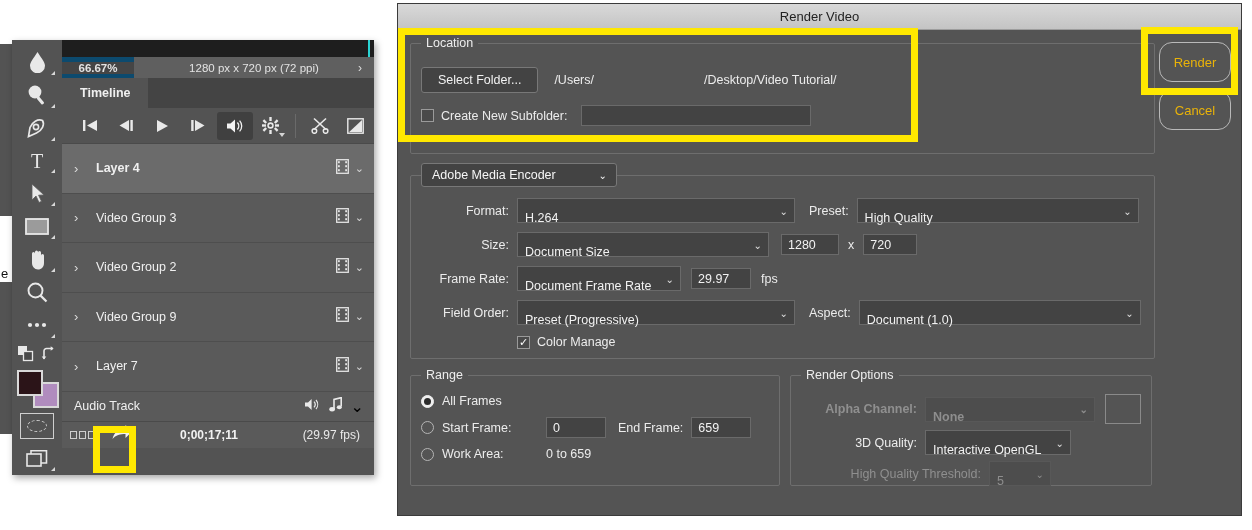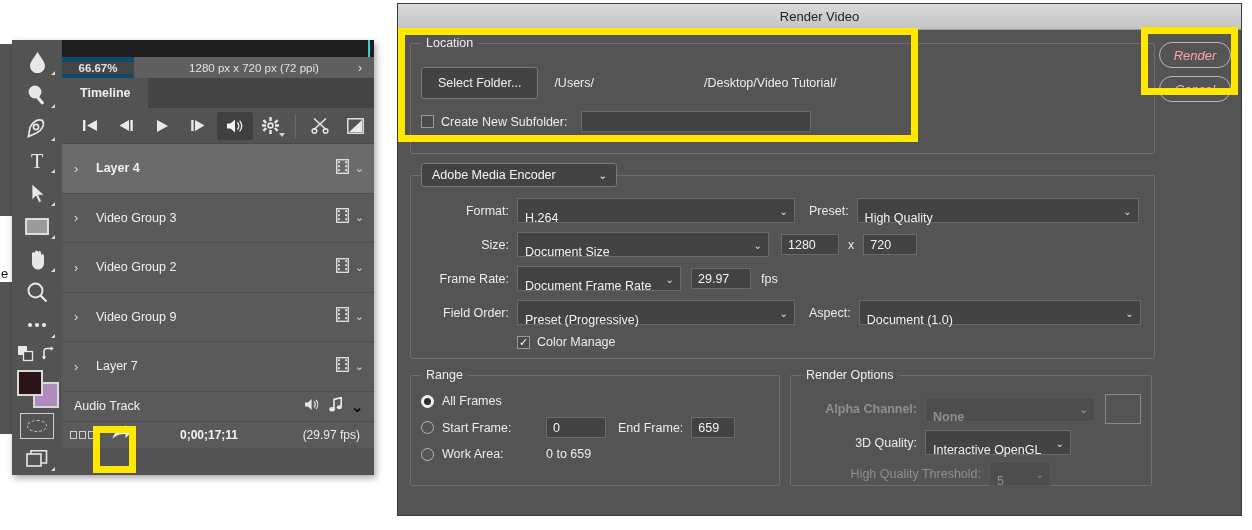--- a/index.html
+++ b/index.html
@@ -109,23 +109,23 @@
     height:26px;
     background: linear-gradient(#d9d9d9, #c4c4c4);
     display:flex; align-items:center; justify-content:center;
     font-size:13px; color:#222; border-bottom:1px solid #9d9d9d;
     position:relative;
   }
   .dlg-body { position:relative; padding:8px 10px 0 10px; height:487px; }
   .leftcol { position:absolute; left:12px; top:6px; width:745px; }
   .rightcol { position:absolute; right:8px; top:12px; width:76px; display:flex; flex-direction:column; gap:8px; align-items:center;}
   .pbtn {
-    width:72px; height:26px; border-radius:13px; border:1px solid #b9b9b9;
-    background:transparent; color:#fca5a5; font-size:13px;
-    display:flex; align-items:center; justify-content:center;font-style:italic;
+    width:72px; height:40px; border-radius:13px; border:1px solid #b9b9b9;
+    background:transparent; color:#eab308; font-size:13px;
+    display:flex; align-items:center; justify-content:center;
   }
 
   fieldset.grp {
     border:1px solid #6e6e6e; border-radius:2px; padding:6px 10px 10px 10px; margin-bottom:9px;
     position:relative;
   }
   fieldset.grp > legend { font-size:12.5px; color:#ededed; padding:0 5px; }
 
   .row { display:flex; align-items:center; margin:5px 0; }
   .lbl { font-size:12.5px; color:#ececec; }
@@ -144,21 +144,21 @@
   .sel.dim .cv { color:#8e8e8e; }
 
   .namefield {
     width:240px; height:20px; background:#3f3f3f; border:1px solid #4a90d9;
     display:flex; align-items:center; padding:0;
   }
   .namefield .seltext { background:#1f6fd0; color:#ffffff; font-size:12.5px; padding:1px 2px 2px 4px; }
 
   .btn3d {
     background:#434343; border:1px solid #787878; border-radius:3px;
-    height:32px; padding:0 16px; color:#f2f2f2; font-size:12.5px;
+    height:26px; padding:0 16px; color:#f2f2f2; font-size:12.5px;
     display:flex; align-items:center; justify-content:center;
   }
   .chk { width:13px; height:13px; border:1px solid #9a9a9a; background:#4a4a4a;
          display:inline-flex; align-items:center; justify-content:center; margin-right:7px;}
   .chk.on { background:#4a4a4a; }
   .chk .mark { color:#ffffff; font-size:11px; line-height:11px; }
   .radio { width:13px; height:13px; border-radius:50%; border:1px solid #b5b5b5; background:transparent;
            display:inline-flex; align-items:center; justify-content:center; margin-right:8px;}
   .radio .dot { width:7px; height:7px; border-radius:50%; background:#ffffff; }
   .radio.on { background:#efefef; border-color:#efefef;}
@@ -603,21 +603,21 @@
               <span class="radio on">
                   <span class="dot"></span>
                 </span>
               <span class="lbl">All Frames</span>
             </div>
             <div class="row" style="margin-top:9px;">
               <span class="radio"></span>
               <span class="lbl" style="width:104px;">Start Frame:</span>
               <span class="field" style="width:60px;">0</span>
               <span class="lbl" style="margin-left:12px;">End Frame:</span>
-              <span class="field" style="width:44px; margin-left:8px;">659</span>
+              <span class="field" style="width:60px; margin-left:8px;">659</span>
             </div>
             <div class="row" style="margin-top:9px;">
               <span class="radio"></span>
               <span class="lbl" style="width:104px;">Work Area:</span>
               <span class="lbl">0 to 659</span>
             </div>
           </fieldset>
 
           <fieldset class="grp" style="width:360px; height:118px;">
             <legend>Render Options</legend>

